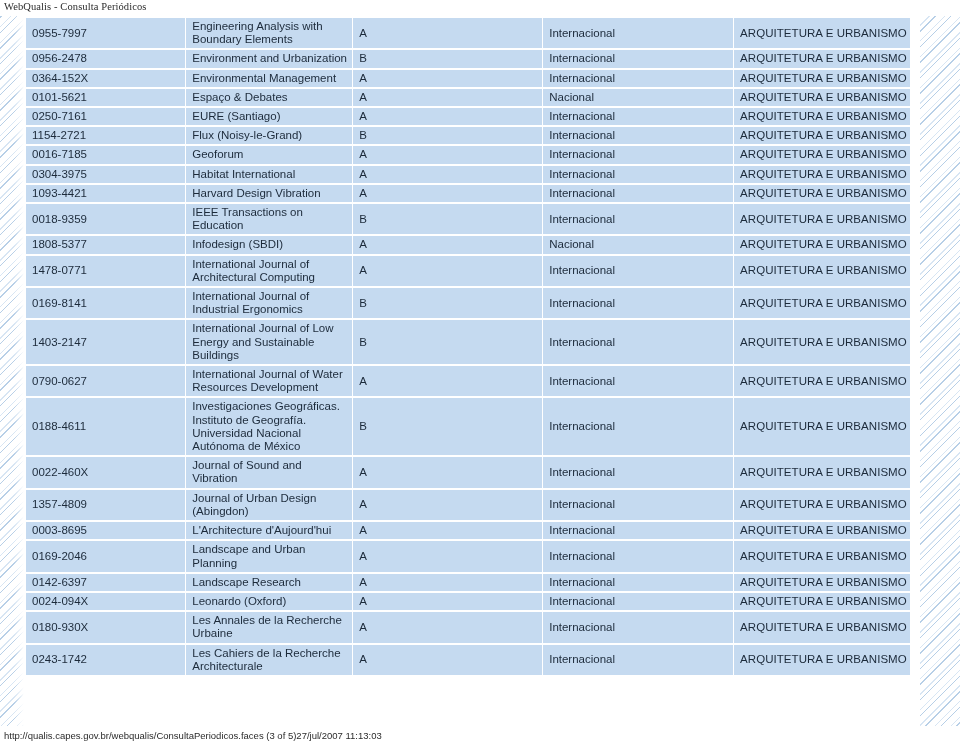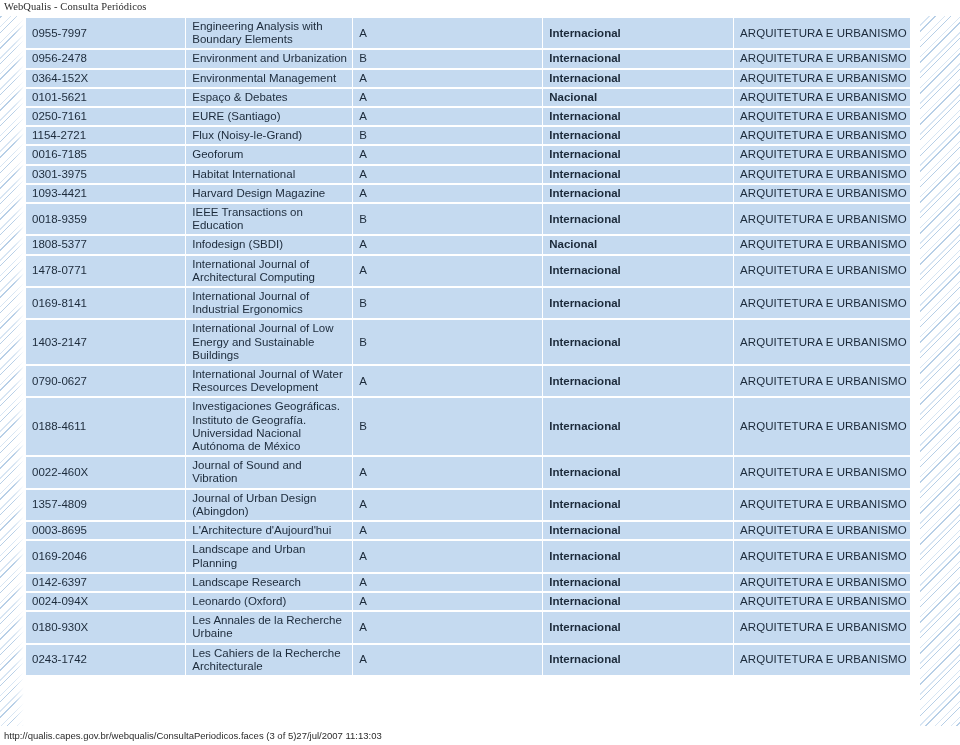--- a/index.html
+++ b/index.html
@@ -80,21 +80,21 @@
     border-right: 1px solid #ffffff;
     padding: 2px 5px 2px 6px;
     vertical-align: middle;
     line-height: 13.2px;
   }
   #journal-table td:last-child { border-right: none; }
 
   .c-issn   { width: 154px; }
   .c-title  { width: 161px; }
   .c-grade  { width: 183px; }
-  .c-scope  { width: 184px; font-weight: bold; }
+  .c-scope  { width: 184px; }
   .c-area   { width: 170px; }
 
   .c-issn, .c-grade, .c-scope { white-space: nowrap; }
   .c-area { white-space: nowrap; letter-spacing: .05px; }
 
   
   #footer-line {
     position: absolute;
     left: 4px;
     top: 730px;
@@ -166,29 +166,29 @@
         <td class="c-area">ARQUITETURA E URBANISMO</td>
       </tr>
       <tr>
         <td class="c-issn">0016-7185</td>
         <td class="c-title">Geoforum</td>
         <td class="c-grade">A</td>
         <td class="c-scope">Internacional</td>
         <td class="c-area">ARQUITETURA E URBANISMO</td>
       </tr>
       <tr>
-        <td class="c-issn">0301-3975</td>
+        <td class="c-issn">0304-3975</td>
         <td class="c-title">Habitat International</td>
         <td class="c-grade">A</td>
         <td class="c-scope">Internacional</td>
         <td class="c-area">ARQUITETURA E URBANISMO</td>
       </tr>
       <tr>
         <td class="c-issn">1093-4421</td>
-        <td class="c-title">Harvard Design Magazine</td>
+        <td class="c-title">Harvard Design Vibration</td>
         <td class="c-grade">A</td>
         <td class="c-scope">Internacional</td>
         <td class="c-area">ARQUITETURA E URBANISMO</td>
       </tr>
       <tr>
         <td class="c-issn">0018-9359</td>
         <td class="c-title">IEEE Transactions on Education</td>
         <td class="c-grade">B</td>
         <td class="c-scope">Internacional</td>
         <td class="c-area">ARQUITETURA E URBANISMO</td>

